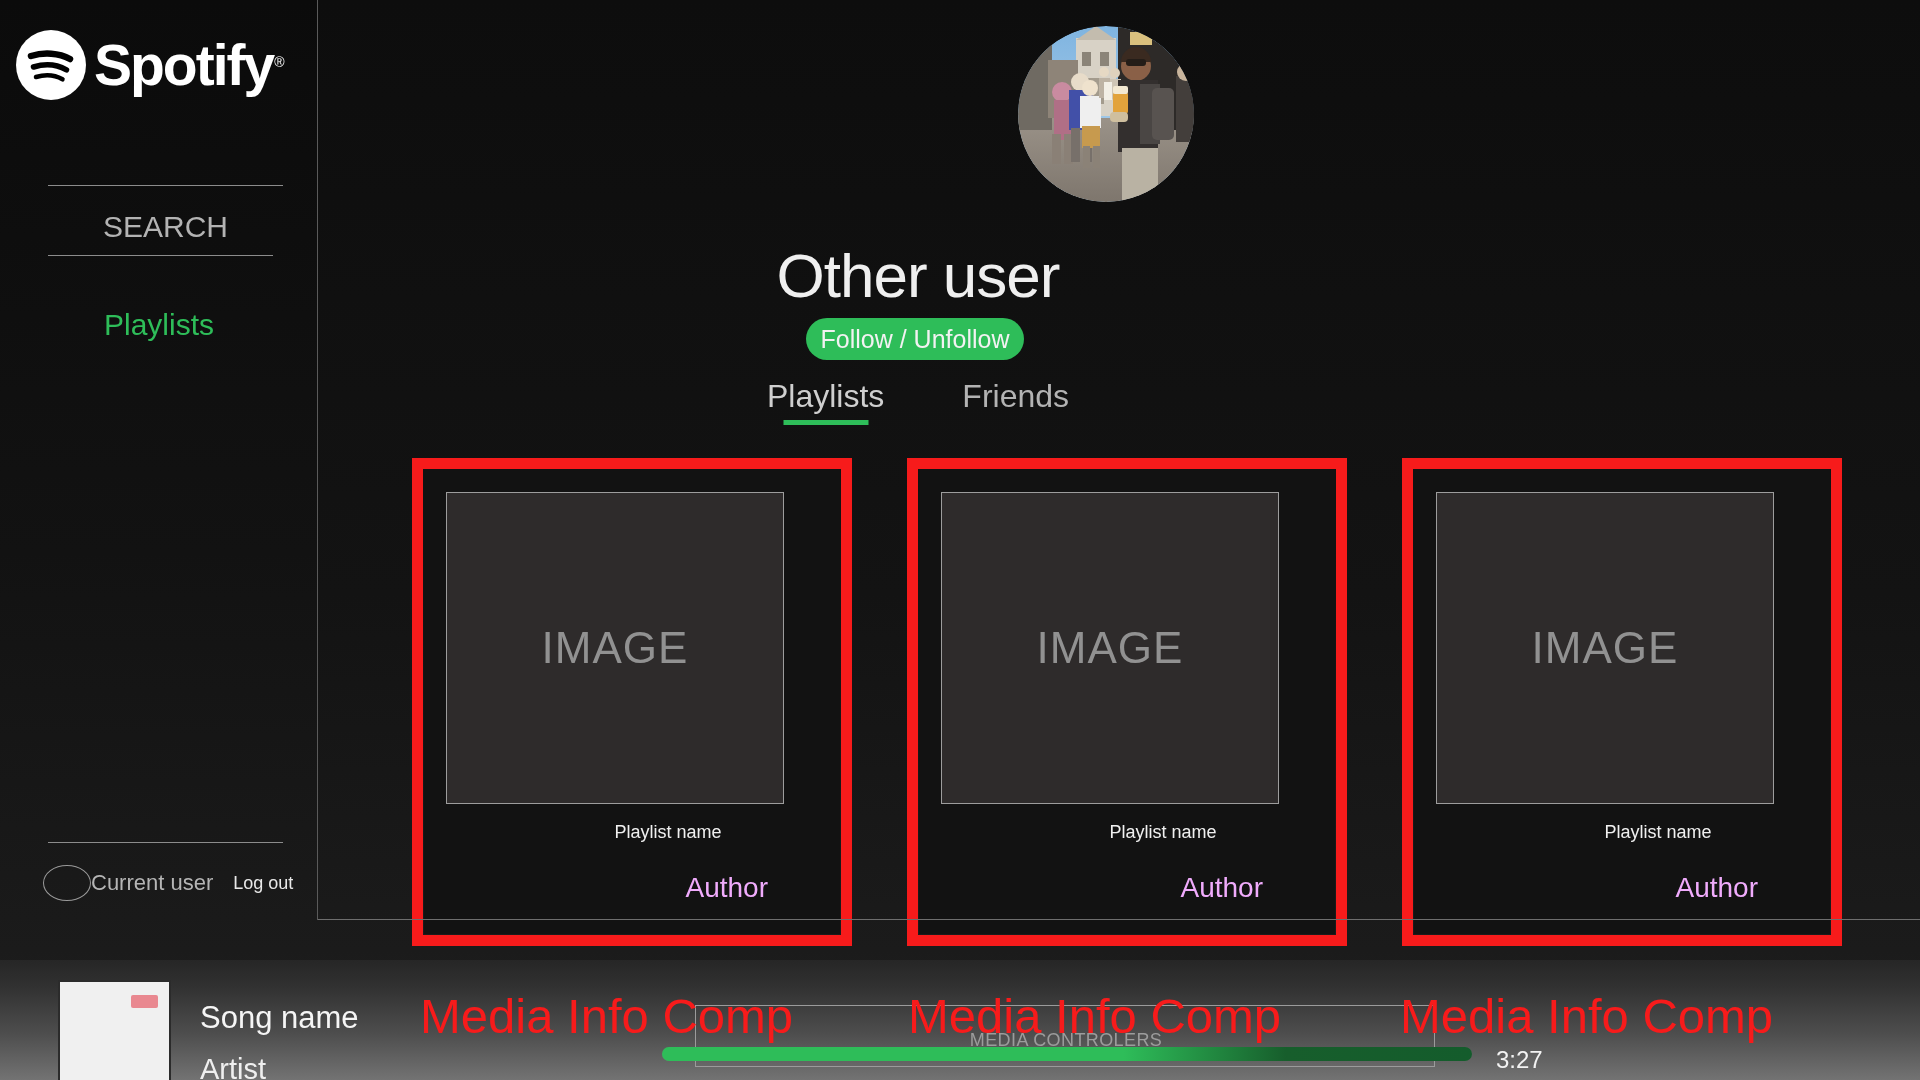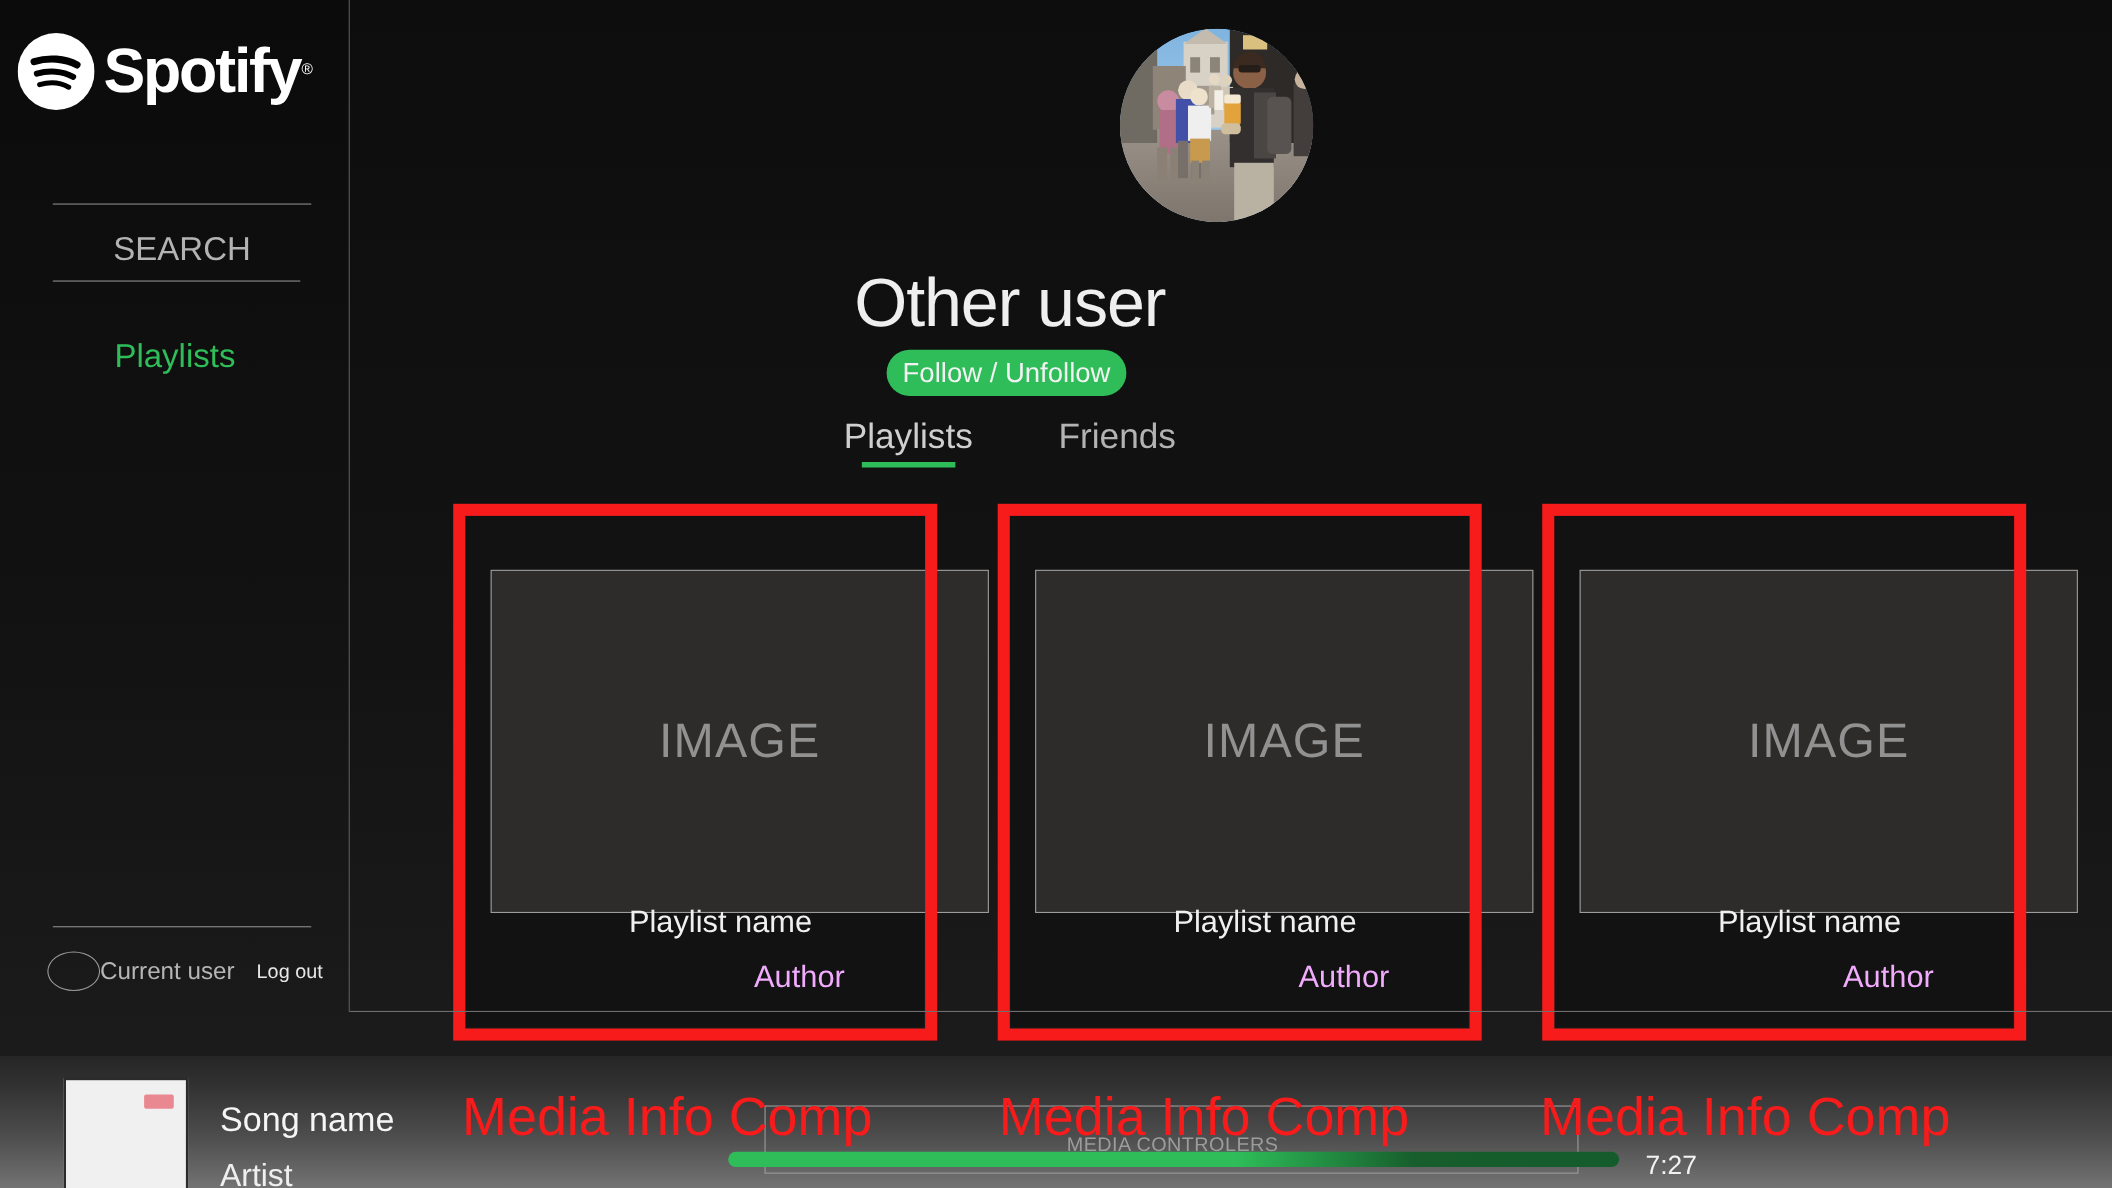--- a/index.html
+++ b/index.html
@@ -91,28 +91,28 @@
   .card-wrap:nth-child(3) { left:990px; }
   .annot-box {
     position:absolute; left:0; top:0; width:440px; height:488px;
     border:11px solid #f71b1b; pointer-events:none;
   }
   .card {
     position:absolute; left:12px; top:12px; width:416px; height:464px;
     background:#121212;
   }
   .card-img {
-    position:absolute; left:22px; top:22px; width:453px; height:312px;
+    position:absolute; left:22px; top:22px; width:338px; height:312px;
     background:#2e2b2b; border:1px solid #9d9d9d;
     display:flex; align-items:center; justify-content:center;
-    color:#919191; font-size:44px; letter-spacing:1px;margin-top:26px;
+    color:#919191; font-size:44px; letter-spacing:1px;
   }
   .card-title {
-    position:absolute; left:3px; top:352px; width:416px; text-align:center;
-    color:#f0f0f0; font-size:28px;padding-left:40px;
+    position:absolute; left:16px; top:352px; width:416px; text-align:center;
+    color:#f0f0f0; font-size:18px;padding-left:40px;
   }
   .card-author {
     position:absolute; left:0; top:402px; width:344px; text-align:right;
     color:#f0abfc; font-size:28px;
   }
   #content-divider {
     position:absolute; left:318px; top:919px; width:1602px; height:1px; background:#6e6e6e;
   }
 
   
@@ -308,19 +308,19 @@
     <div id="artist-name">Artist</div>
 
     <div id="controls-box">
       <div id="controls-label">MEDIA CONTROLERS</div>
     </div>
   </div>
 
   <div id="progress-track">
     <div id="progress-fill" style="width: 100%; background: linear-gradient(90deg, rgb(46, 189, 89) 0%, rgb(46, 189, 89) 57%, rgb(23, 94, 44) 77%, rgb(20, 92, 44) 100%);"></div>
   </div>
-  <div id="progress-time">7:27</div>
+  <div id="progress-time">3:27</div>
 
   <div class="annot-label" id="annot-1">Media Info Comp</div>
   <div class="annot-label" id="annot-2">Media Info Comp</div>
   <div class="annot-label" id="annot-3">Media Info Comp</div>
 
 </div>
 
 </body></html>

